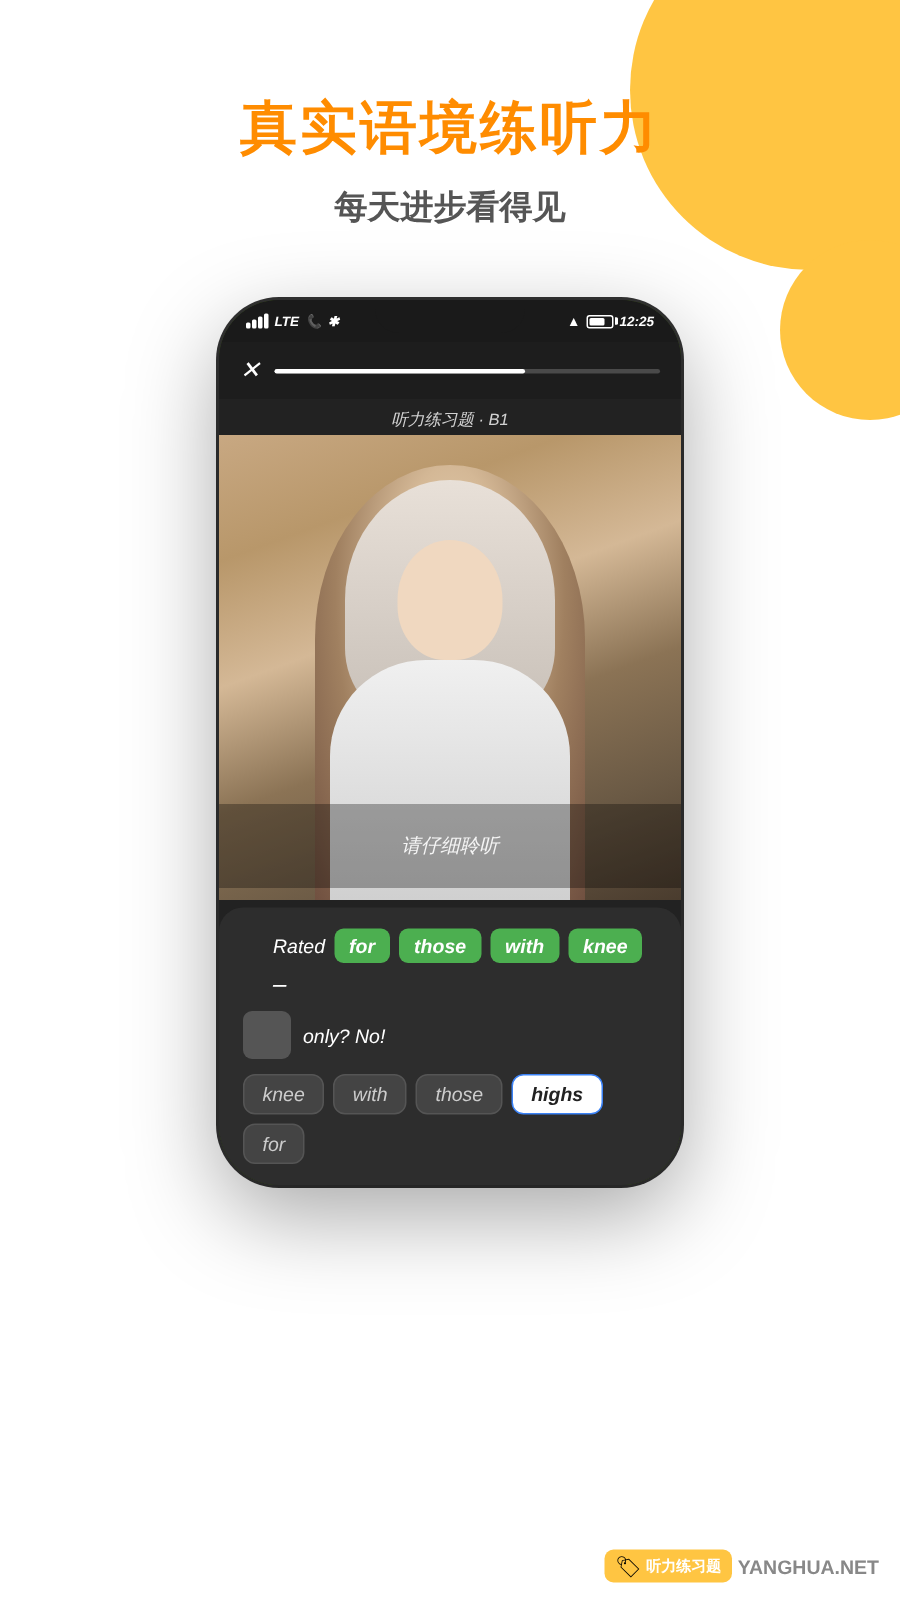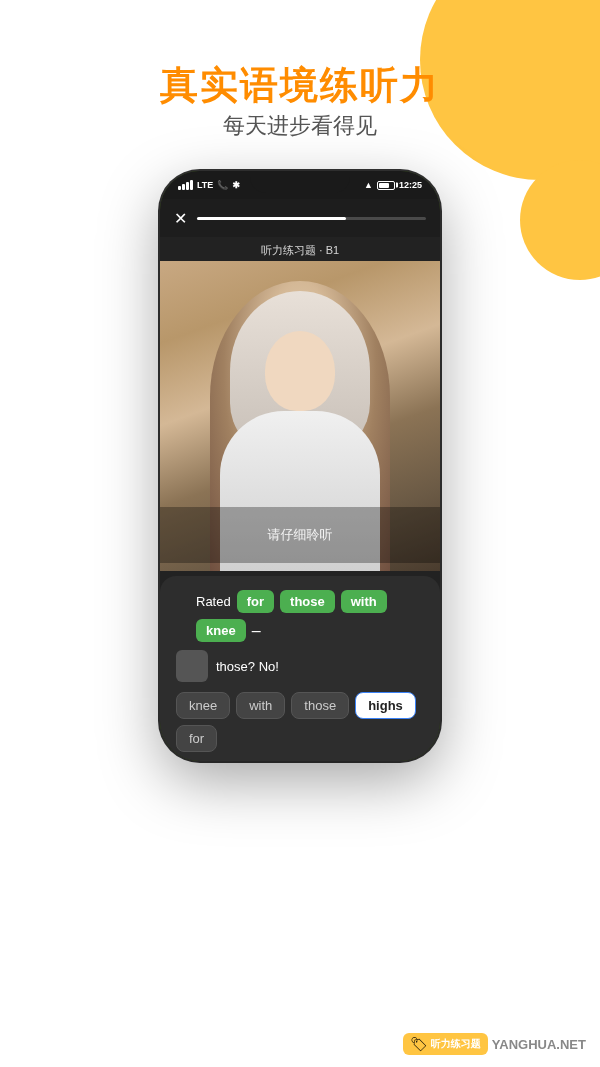--- a/index.html
+++ b/index.html
@@ -39,45 +39,46 @@
       position: relative;
       z-index: 1;
       text-align: center;
       padding-top: 60px;
     }
     .main-title {
       font-size: 38px;
       font-weight: 800;
       color: #FF8C00;
       letter-spacing: 2px;
-      margin-bottom: 0;
+      margin-bottom: 12px;
     }
     .sub-title {
       font-size: 22px;
       color: #555;
-      font-weight: 400;
-      margin-bottom: 30px;
+      font-weight: 700;
+      margin-bottom: 47px;
     }
 
     
     .phone-wrapper {
       position: relative;
       z-index: 1;
       display: flex;
       justify-content: center;
       align-items: flex-start;
     }
     .phone-frame {
       position: relative;
-      width: 280px;
+      width: 308px;
       height: 590px;
       background: #4d7c0f;
       border-radius: 40px;
       box-shadow: 0 20px 60px rgba(0,0,0,0.35), 0 0 0 2px #333;
       overflow: hidden;
+      font-style: italic;
     }
 
     
     .status-bar {
       position: absolute;
       top: 0;
       left: 0;
       right: 0;
       height: 28px;
       background: #1a1a1a;
@@ -464,21 +465,21 @@
           <span class="answer-label">Rated</span>
           <span class="word-chip green">for</span>
           <span class="word-chip green">those</span>
           <span class="word-chip green">with</span>
           <span class="word-chip green">knee</span>
           <span class="dash">–</span>
         </div>
 
         <div class="blank-row">
           <div class="blank-box"></div>
-          <span class="only-no">those?  No!</span>
+          <span class="only-no">only?  No!</span>
         </div>
 
         <div class="options-row">
           <span class="option-chip">knee</span>
           <span class="option-chip">with</span>
           <span class="option-chip">those</span>
           <span class="option-chip selected">highs</span>
           <span class="option-chip">for</span>
         </div>
       </div>

